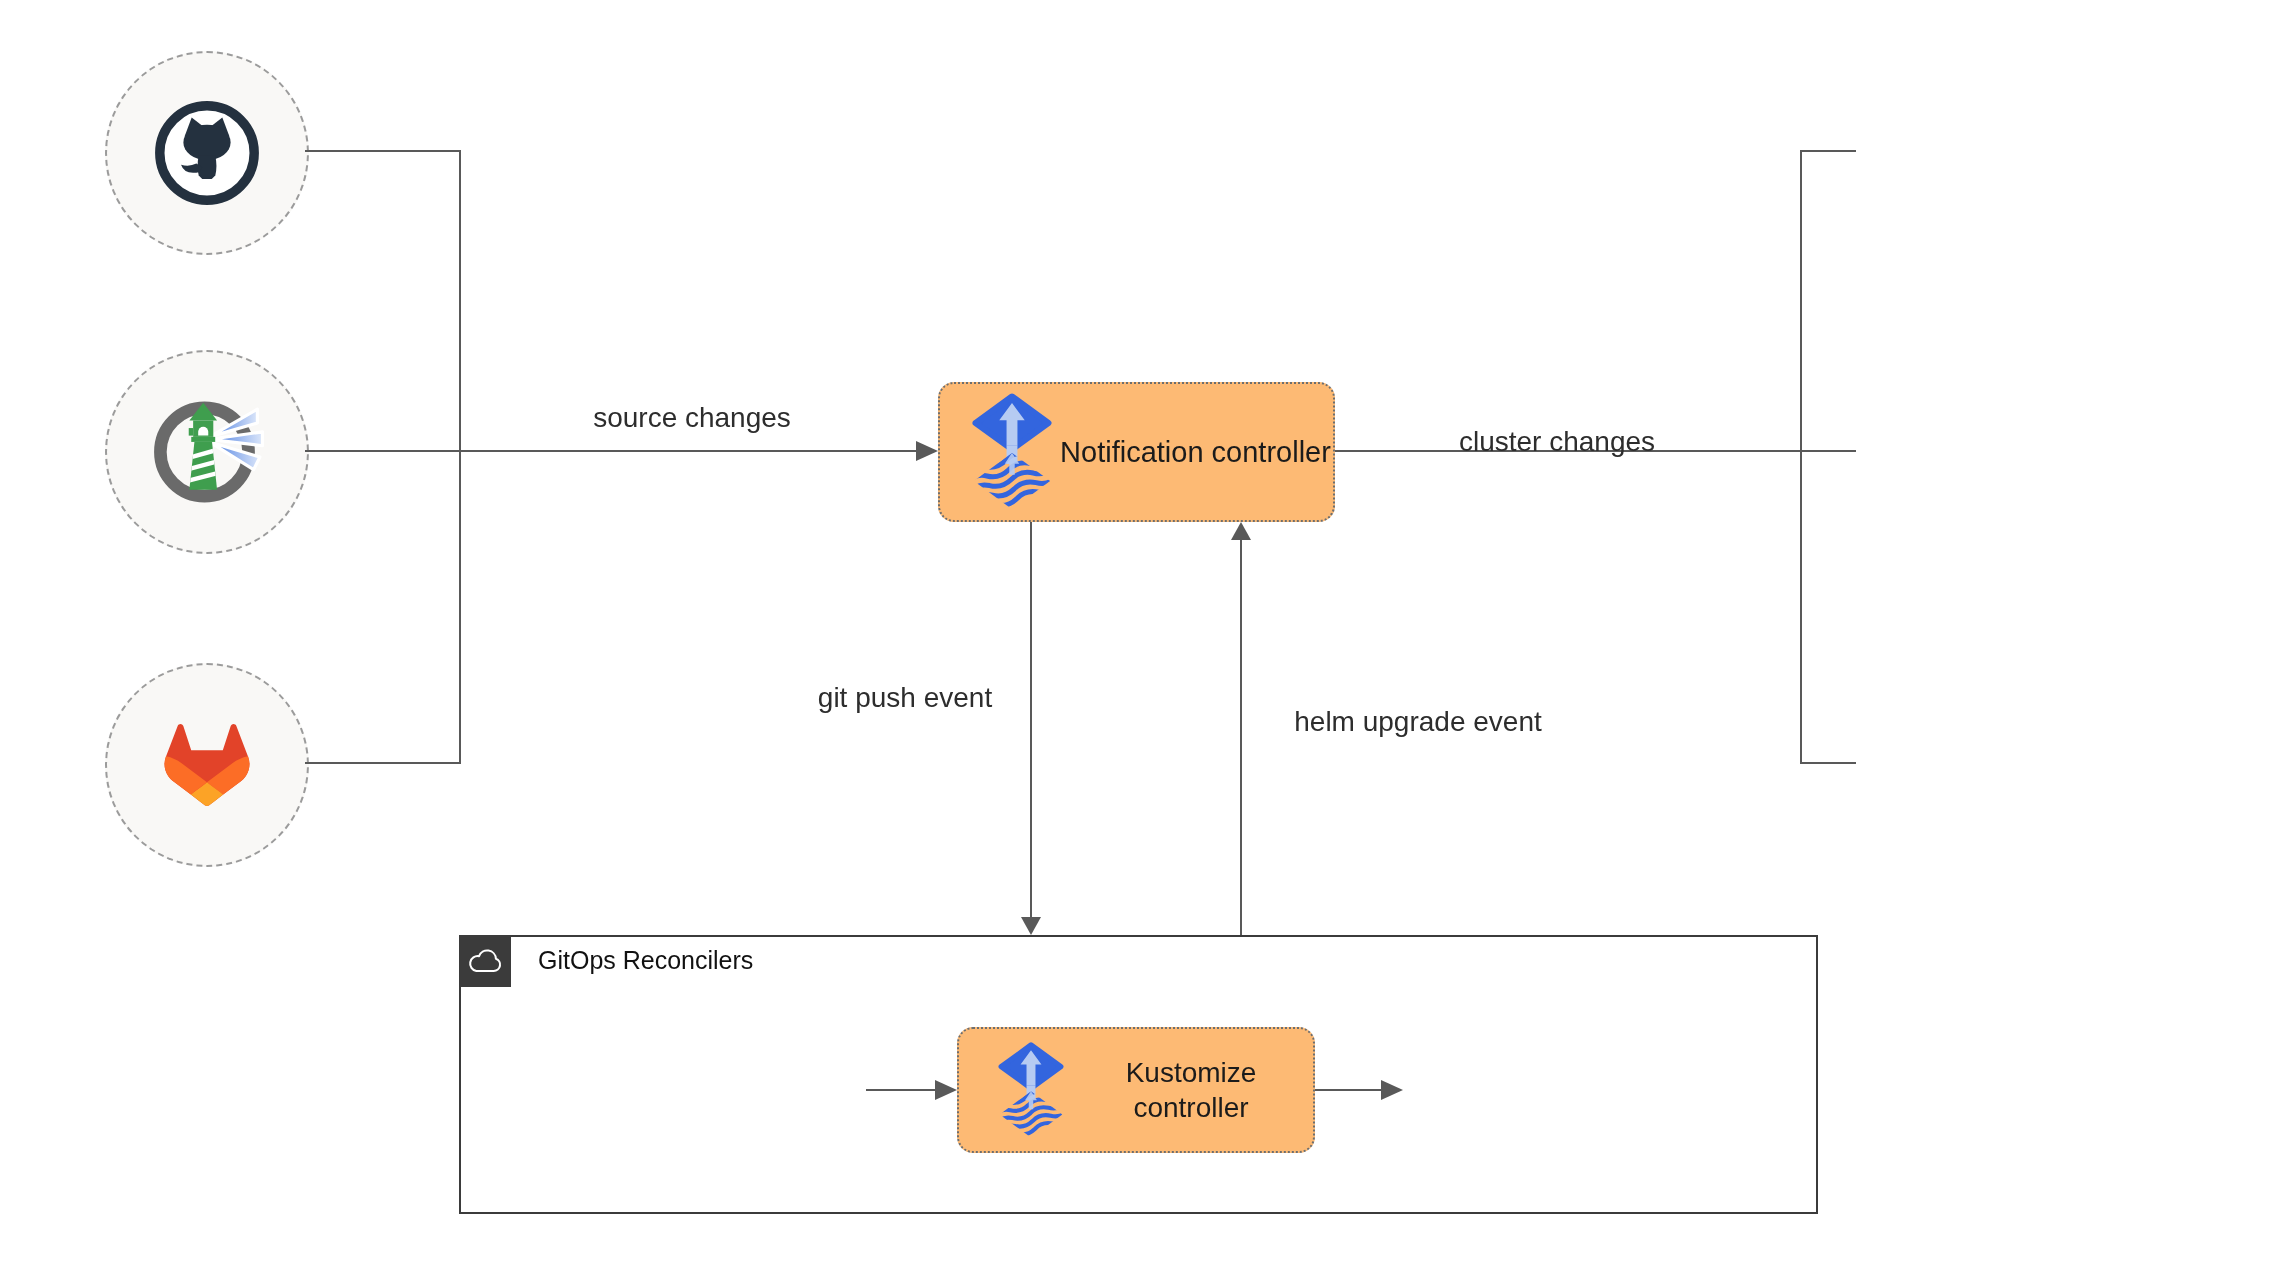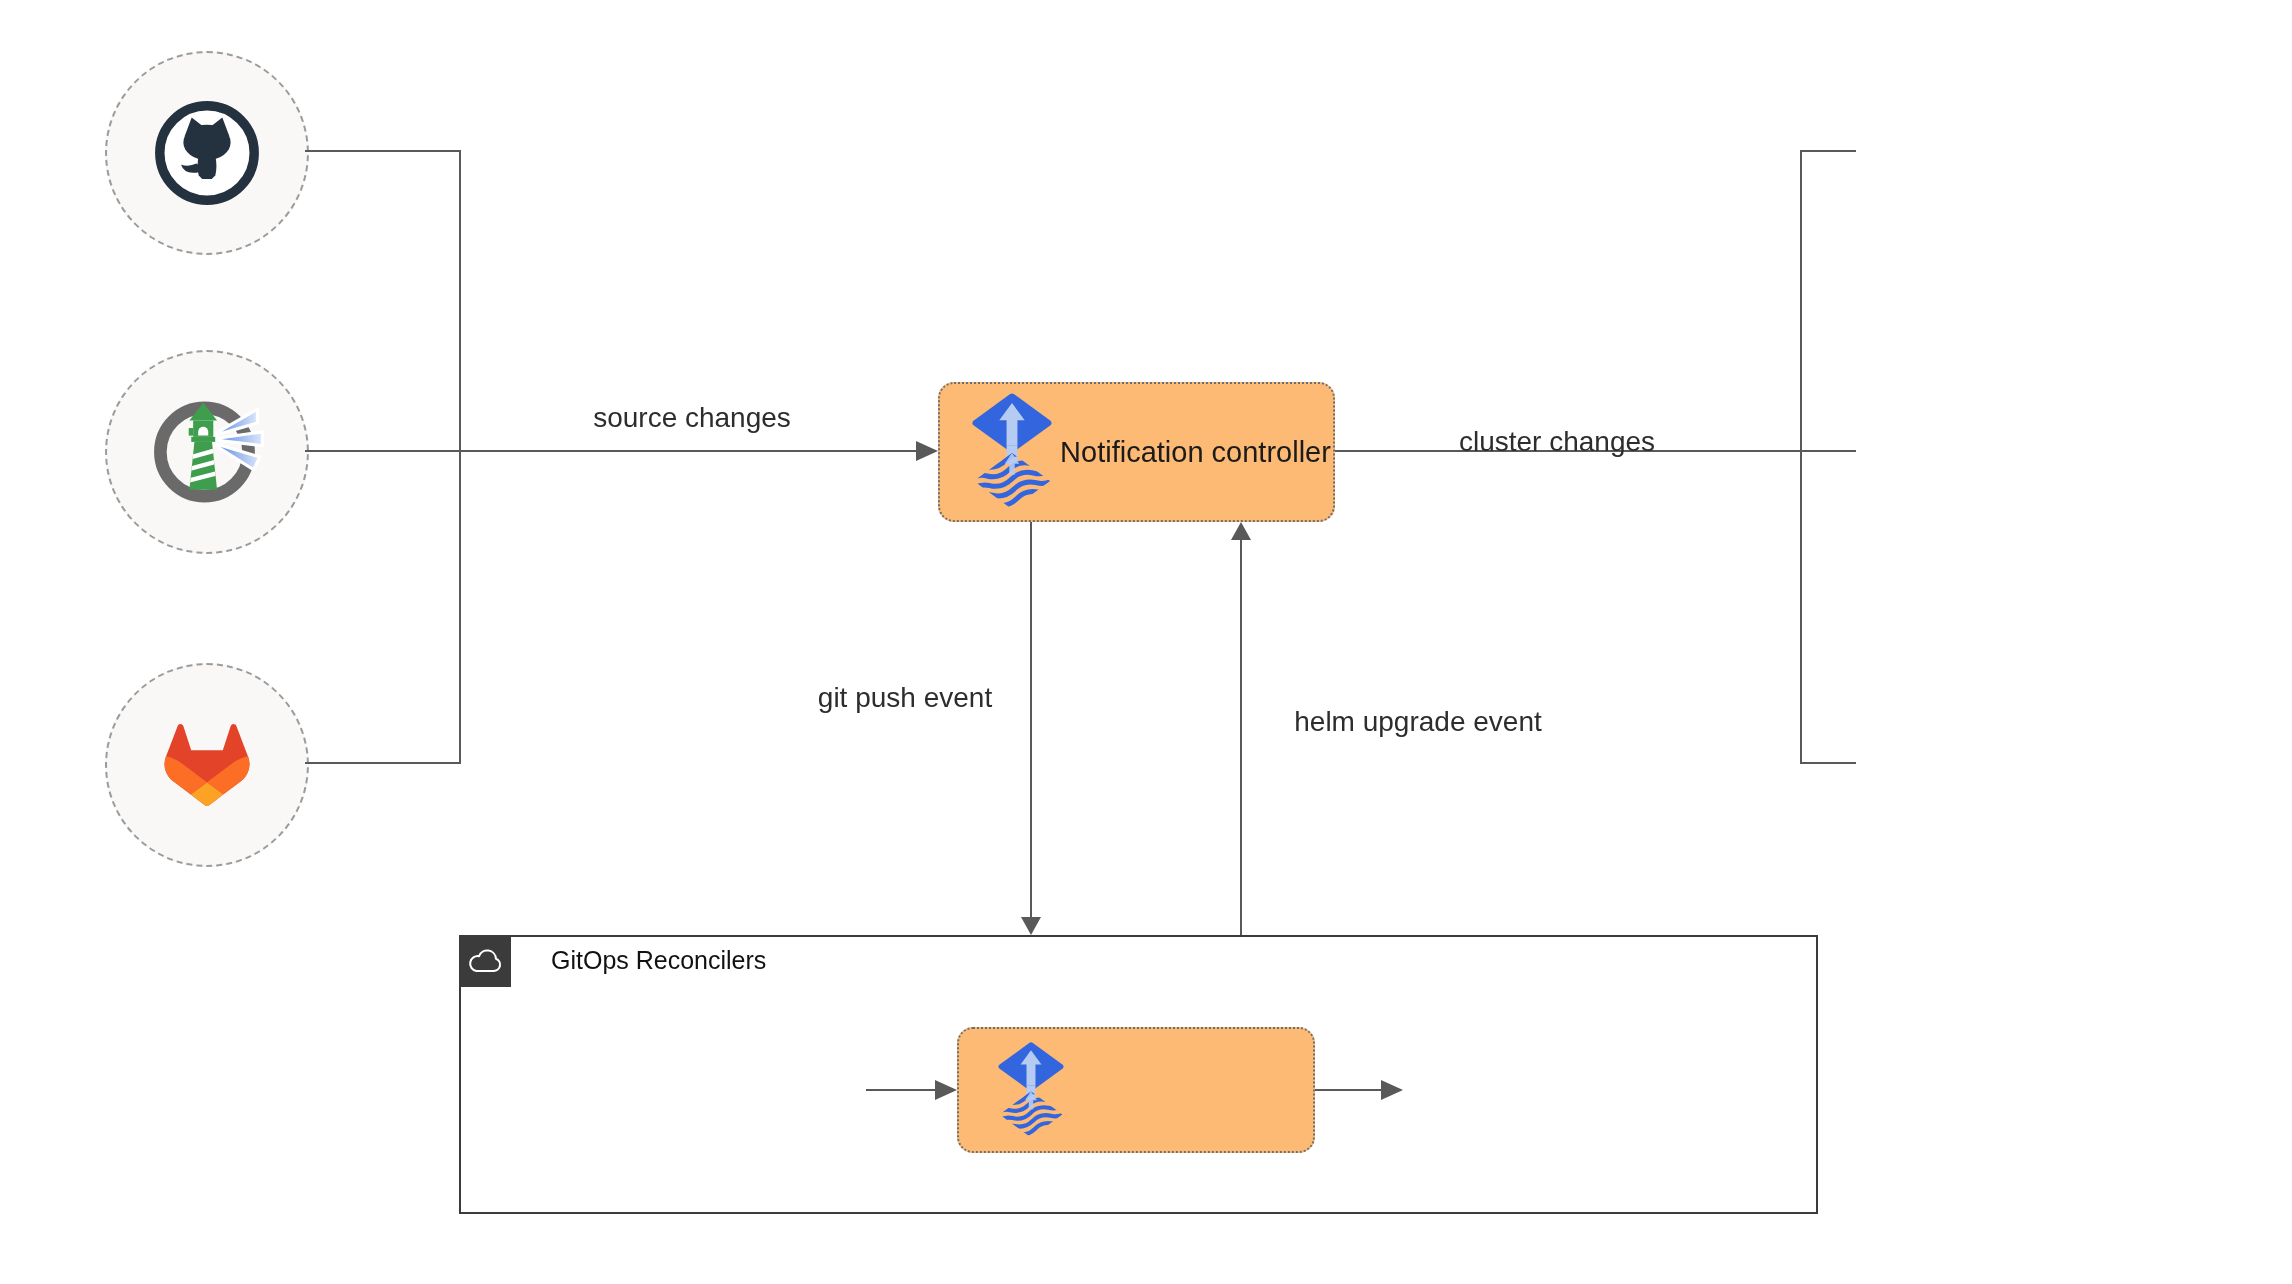--- a/index.html
+++ b/index.html
@@ -31,21 +31,21 @@
   .bottom-box .label{font-size:28px;line-height:35px;}
 
   
   .edge-label{position:absolute;width:300px;text-align:center;font-size:28px;color:#2d2d2d;background:transparent;}
 
   
   .container-box{position:absolute;left:459px;top:935px;width:1359px;height:279px;
     border:2px solid #3b3b3b;background:#ffffff;box-sizing:border-box;}
   .container-badge{position:absolute;left:459px;top:935px;width:52px;height:52px;background:#3b3b3b;
     display:flex;align-items:center;justify-content:center;}
-  .container-title{position:absolute;left:551px;top:946px;font-size:25px;color:#111;}
+  .container-title{position:absolute;left:538px;top:946px;font-size:25px;color:#111;}
 
   .icon-svg{display:block;}
 </style>
 </head>
 <body>
 
 <div class="canvas">
 
   <svg width="0" height="0" style="position:absolute" aria-hidden="true">
     <defs>
@@ -216,18 +216,19 @@
   </div>
   <div class="container-title">GitOps Reconcilers</div>
 
   <div class="h-line" style="left:866px;top:1089px;width:75px"></div>
   <div class="arrow-right" style="left:935px;top:1080px"></div>
 
   <div class="ctrl-box bottom-box" style="left:957px">
     <svg class="icon-svg" width="76" height="97">
         <use href="#sym-flux"></use>
       </svg>
+    <div class="label">Kustomize controller</div>
   </div>
   <div class="h-line" style="left:1315px;top:1089px;width:68px"></div>
   <div class="arrow-right" style="left:1381px;top:1080px"></div>
 
 
 </div>
 
 </body></html>

